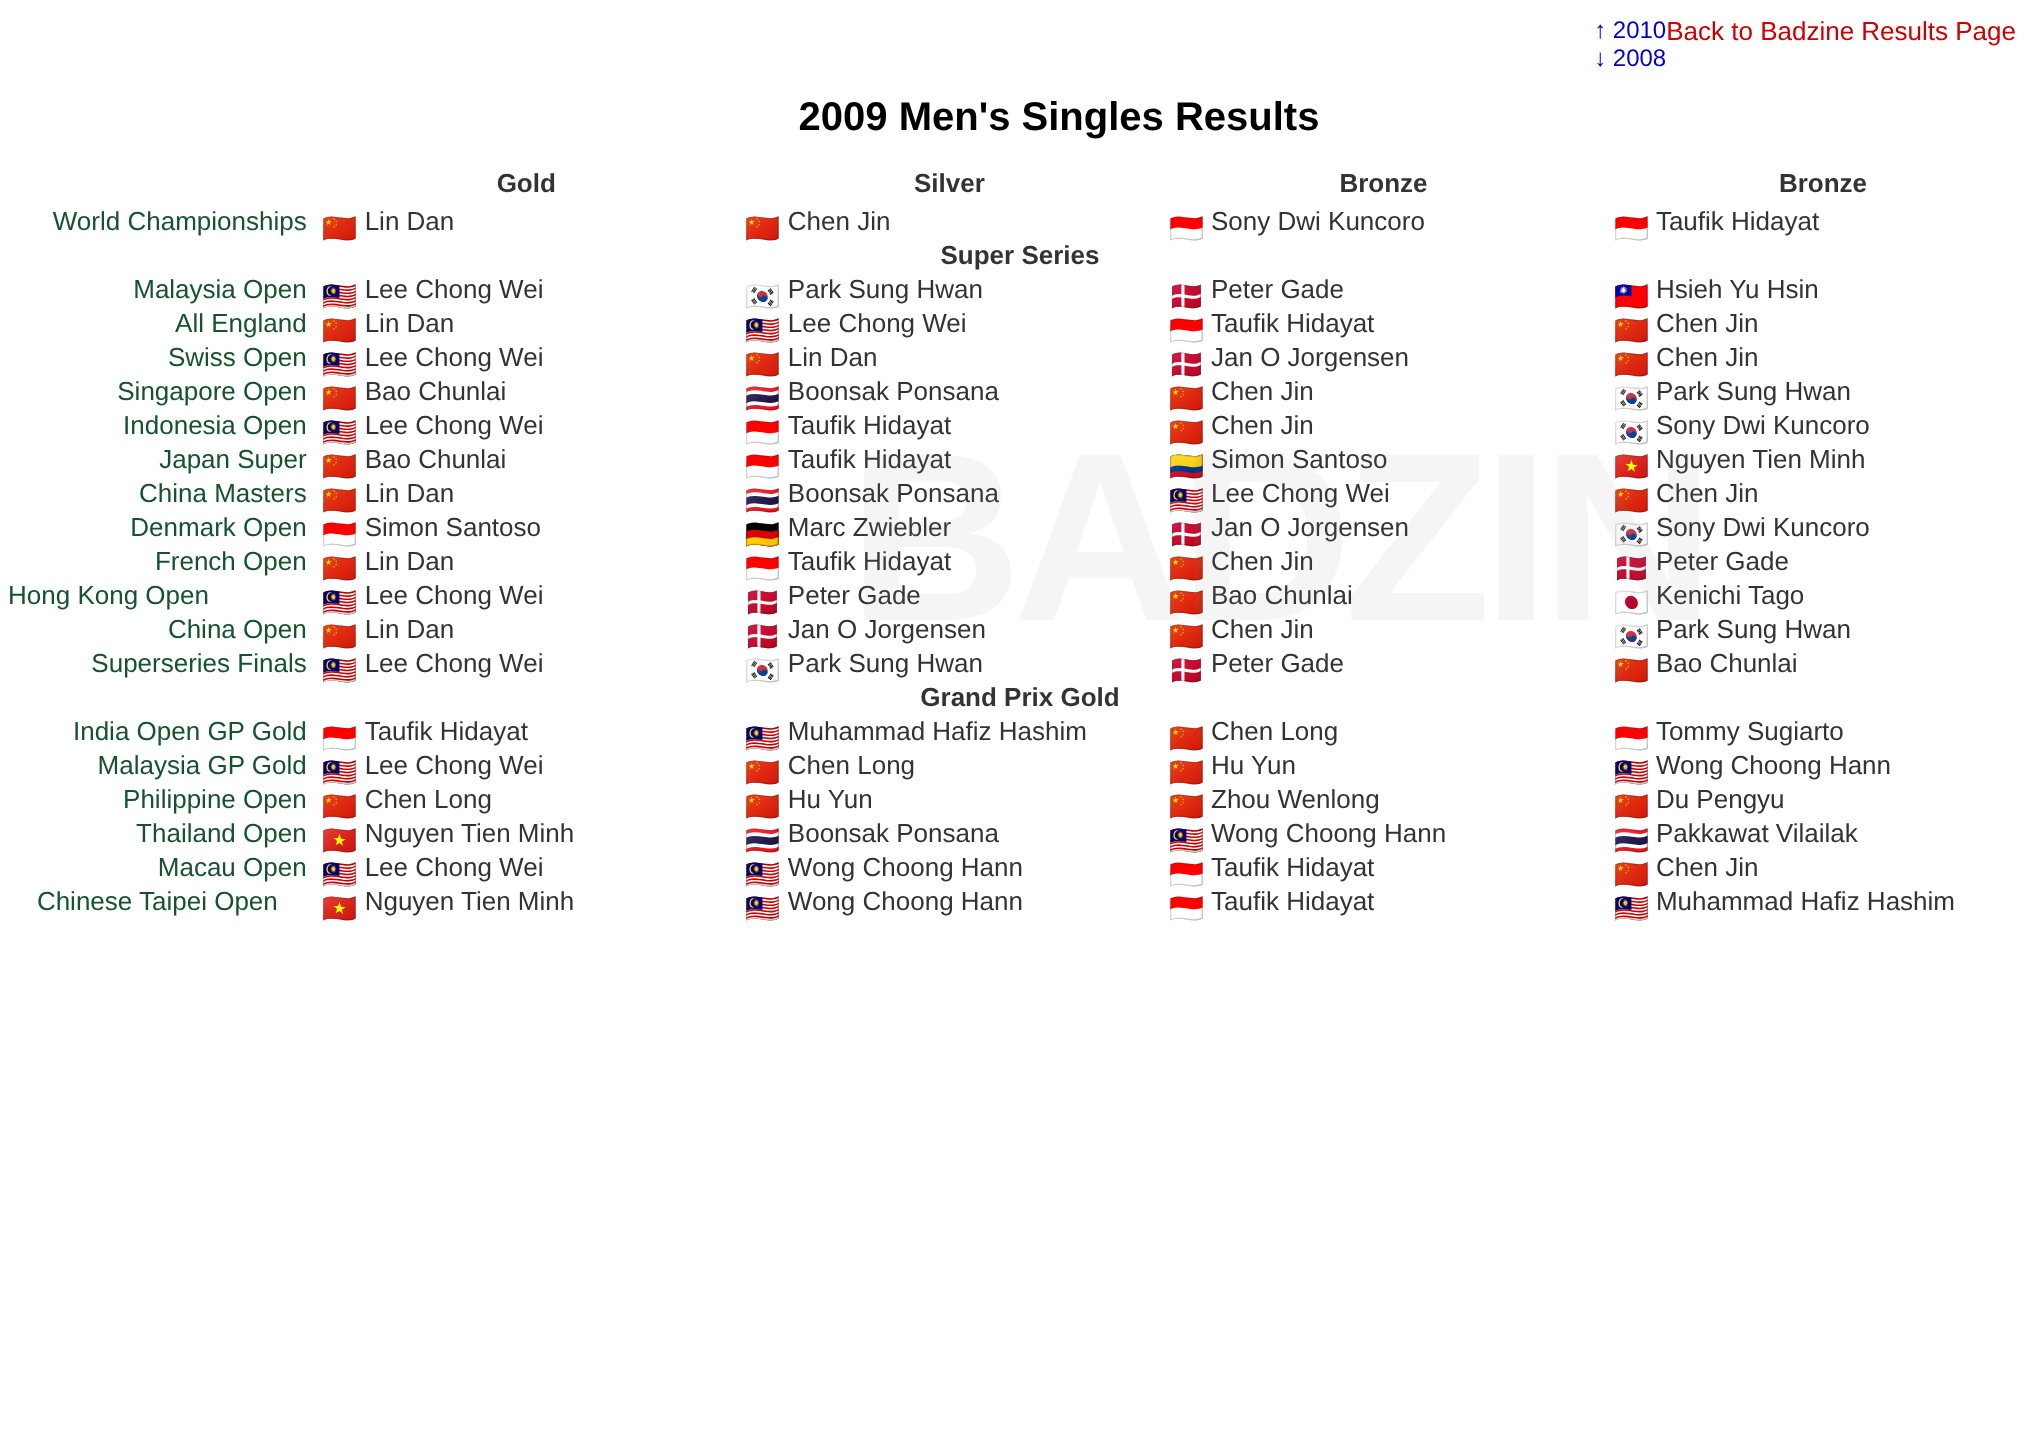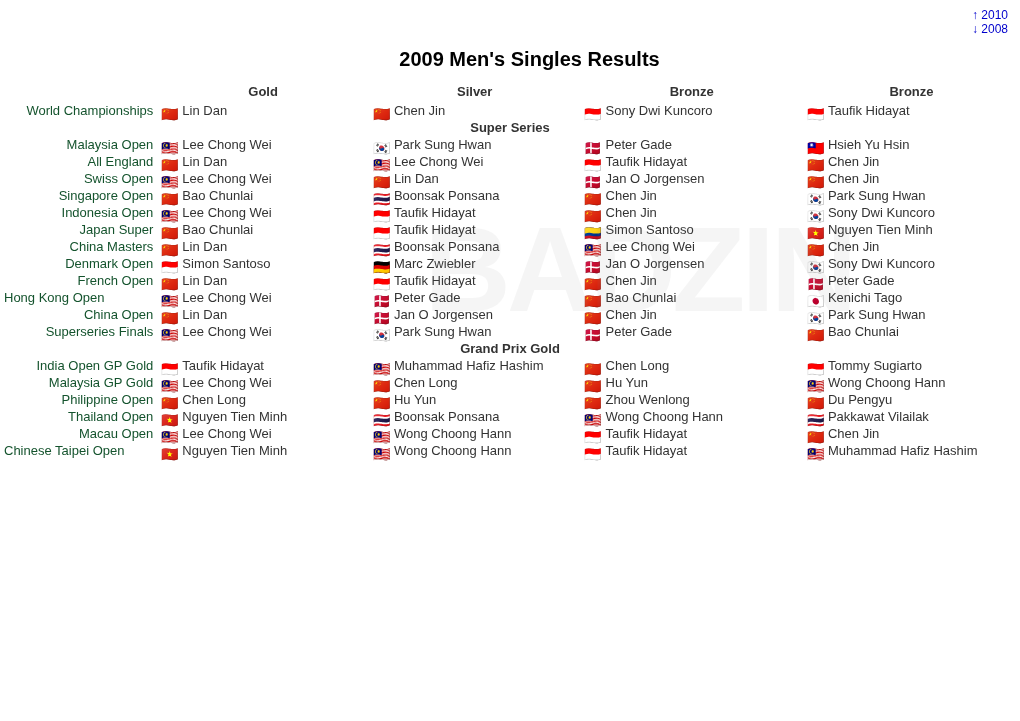--- a/index.html
+++ b/index.html
@@ -87,20 +87,23 @@
   <div class="top-nav">
     <div class="year-nav">
       <a href="#">
         <span>↑</span>
         <span>2010</span>
       </a>
       <a href="#">
         <span>↓</span>
         <span>2008</span>
       </a>
+    </div>
+    <div class="back-link">
+      <a href="#">Back to Badzine Results Page</a>
     </div>
   </div>
 
   <h1>2009 Men's Singles Results</h1>
 
   <div class="watermark">BADZIN</div>
 
   <table class="main-table">
     <colgroup>
       <col style="width:145px">
@@ -245,21 +248,21 @@
     <td><span class="flag">🇹🇭</span><span>Pakkawat Vilailak</span></td>
   </tr>
         <tr>
     <td style="text-align:right;"><a href="#" class="event-link">Macau Open</a></td>
     <td><span class="flag">🇲🇾</span><span>Lee Chong Wei</span></td>
     <td><span class="flag">🇲🇾</span><span>Wong Choong Hann</span></td>
     <td><span class="flag">🇮🇩</span><span>Taufik Hidayat</span></td>
     <td><span class="flag">🇨🇳</span><span>Chen Jin</span></td>
   </tr>
         <tr>
-    <td style="text-align:left;"><a href="#" class="event-link">Chinese Taipei Open</a></td>
+    <td style="text-align:center;"><a href="#" class="event-link">Chinese Taipei Open</a></td>
     <td><span class="flag">🇻🇳</span><span>Nguyen Tien Minh</span></td>
     <td><span class="flag">🇲🇾</span><span>Wong Choong Hann</span></td>
     <td><span class="flag">🇮🇩</span><span>Taufik Hidayat</span></td>
     <td><span class="flag">🇲🇾</span><span>Muhammad Hafiz Hashim</span></td>
   </tr>
       </tbody>
   </table>
 </div>
 
 </body></html>

